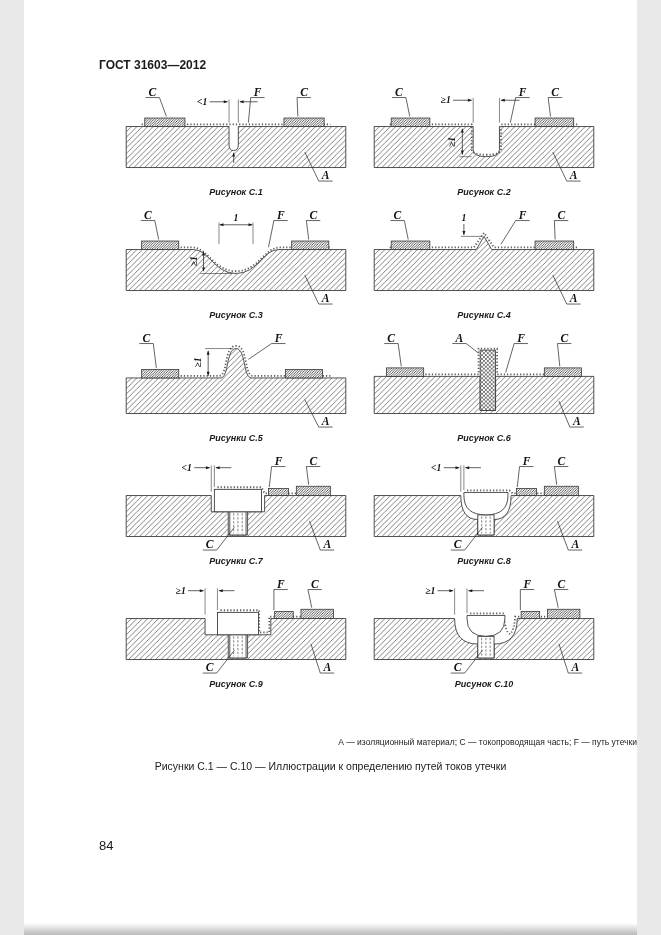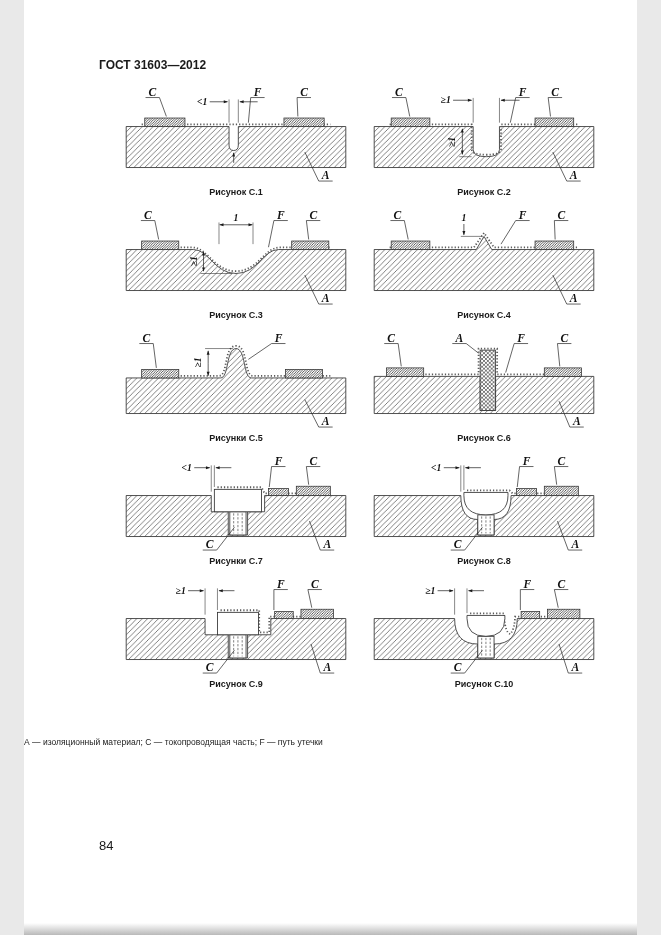--- a/index.html
+++ b/index.html
@@ -8,22 +8,22 @@
     background:#ffffff; font-family:"Liberation Sans", sans-serif; color:#1a1a1a;
     overflow:hidden;
   }
   .page-edge { position:absolute; left:0; right:0; bottom:0; height:12px;
     background:linear-gradient(#ffffff, #b9b9b9); }
   .header { position:absolute; top:58px; left:75px; font-weight:bold; font-size:12px; }
   .figures-grid { position:absolute; top:84px; left:96px; width:480px;
     display:grid; grid-template-columns:repeat(2, 232px); column-gap:16px; row-gap:10px; }
   .fig { margin:0; width:232px; }
   .fig svg { width:100%; height:auto; display:block; }
-  .figcap { font-size:9px; font-weight:bold; text-align:center; margin-top:1px; }
-  .legend { position:absolute; top:737px; left:0; right:0; text-align:left;
+  .figcap { font-size:9px; font-weight:bold; text-align:center; margin-top:1px;font-style:italic; }
+  .legend { position:absolute; top:737px; left:0; right:0; text-align:right;
     font-size:8.5px; color:#222; }
   .figures-title { position:absolute; top:760px; left:0; right:0; text-align:center;
     font-size:10.5px; }
   .page-number { position:absolute; top:838px; left:75px; font-size:13px; }
 
   
   .dwg text { font-family:"Liberation Serif", serif; font-style:italic; font-weight:bold; fill:#111; }
   .dwg .lbl { font-size:15px; }
   .dwg .dim { font-size:12.5px; }
   .dwg .ins  { stroke:#333; stroke-width:1.1; }
@@ -193,21 +193,21 @@
         </g>
         <g>
           <path class="ld" d="M259,17.5 H241 L242,42"></path>
           <text class="lbl" x="250" y="15" text-anchor="middle">C</text>
         </g>
         <g>
           <path class="ld" d="M275,125.5 H257 L239,88"></path>
           <text class="lbl" x="266" y="123" text-anchor="middle">A</text>
         </g>
       </svg>
-      <figcaption class="figcap">Рисунок С.4</figcaption>
+      <figcaption class="figcap">Рисунки С.4</figcaption>
     </figure>
 
     <figure class="fig">
       <svg class="dwg" viewBox="0 0 300 132">
         <path class="ins" fill="url(#hatch)" d="M8,62 H130 C141,62 137,24 150,24 C163,24 159,62 170,62 H292 V108 H8 Z"></path>
         <path class="dot" d="M28,59.3 H128 C140,59.3 134,20.5 150,20.5 C166,20.5 160,59.3 172,59.3 H272"></path>
         <rect class="cond" fill="url(#chatch)" x="28" y="51" width="48" height="11"></rect>
         <rect class="cond" fill="url(#chatch)" x="214" y="51" width="48" height="11"></rect>
         <g>
           <path class="ext" d="M146,24 H110"></path>
@@ -322,21 +322,21 @@
         </g>
         <g>
           <path class="ld" d="M107,125.5 H125 L148,96"></path>
           <text class="lbl" x="116" y="123" text-anchor="middle">C</text>
         </g>
         <g>
           <path class="ld" d="M277,125.5 H259 L245,88"></path>
           <text class="lbl" x="268" y="123" text-anchor="middle">A</text>
         </g>
       </svg>
-      <figcaption class="figcap">Рисунок С.8</figcaption>
+      <figcaption class="figcap">Рисунки С.8</figcaption>
     </figure>
 
     <figure class="fig">
       <svg class="dwg" viewBox="0 0 300 132">
         <path class="ins" fill="url(#hatch)" d="M8,55 H110 V76 H140 V106 H165 V76 H195 V55 H292 V108 H8 Z"></path>
         <path class="dot" d="M130,44.3 H180 V73 H193 V52.5 H272"></path>
         <rect class="white" x="142" y="76" width="21" height="30"></rect>
         <path class="thr" d="M147,78 V104 M152.5,78 V104 M158,78 V104"></path>
         <rect class="white" x="126" y="47" width="53" height="29"></rect>
         <rect class="cond" fill="url(#chatch)" x="200" y="46" width="24" height="9"></rect>
@@ -398,15 +398,16 @@
           <path class="ld" d="M277,125.5 H259 L247,88"></path>
           <text class="lbl" x="268" y="123" text-anchor="middle">A</text>
         </g>
       </svg>
       <figcaption class="figcap">Рисунок С.10</figcaption>
     </figure>
 
   </div>
 
   <div class="legend">А — изоляционный материал; С — токопроводящая часть; F — путь утечки</div>
+  <div class="figures-title">Рисунки С.1 — С.10 — Иллюстрации к определению путей токов утечки</div>
   <div class="page-number">84</div>
   <div class="page-edge"></div>
 </div>
 
 </body></html>

